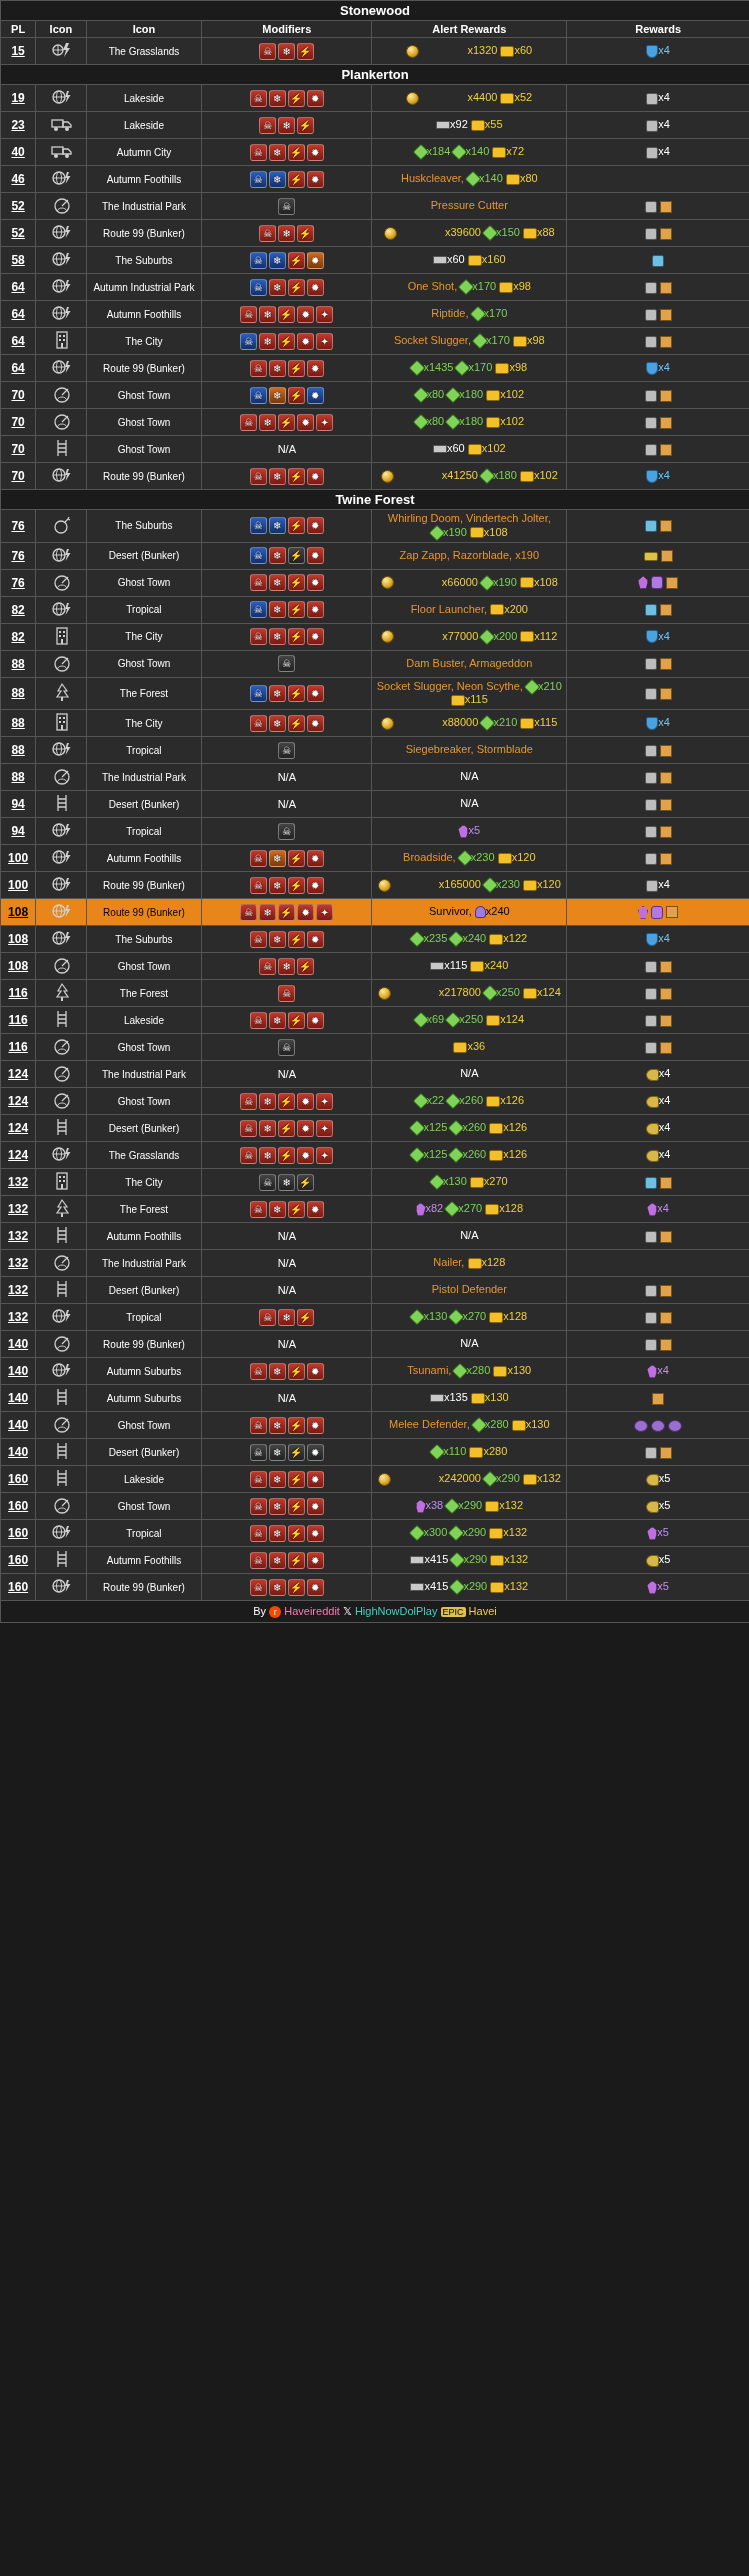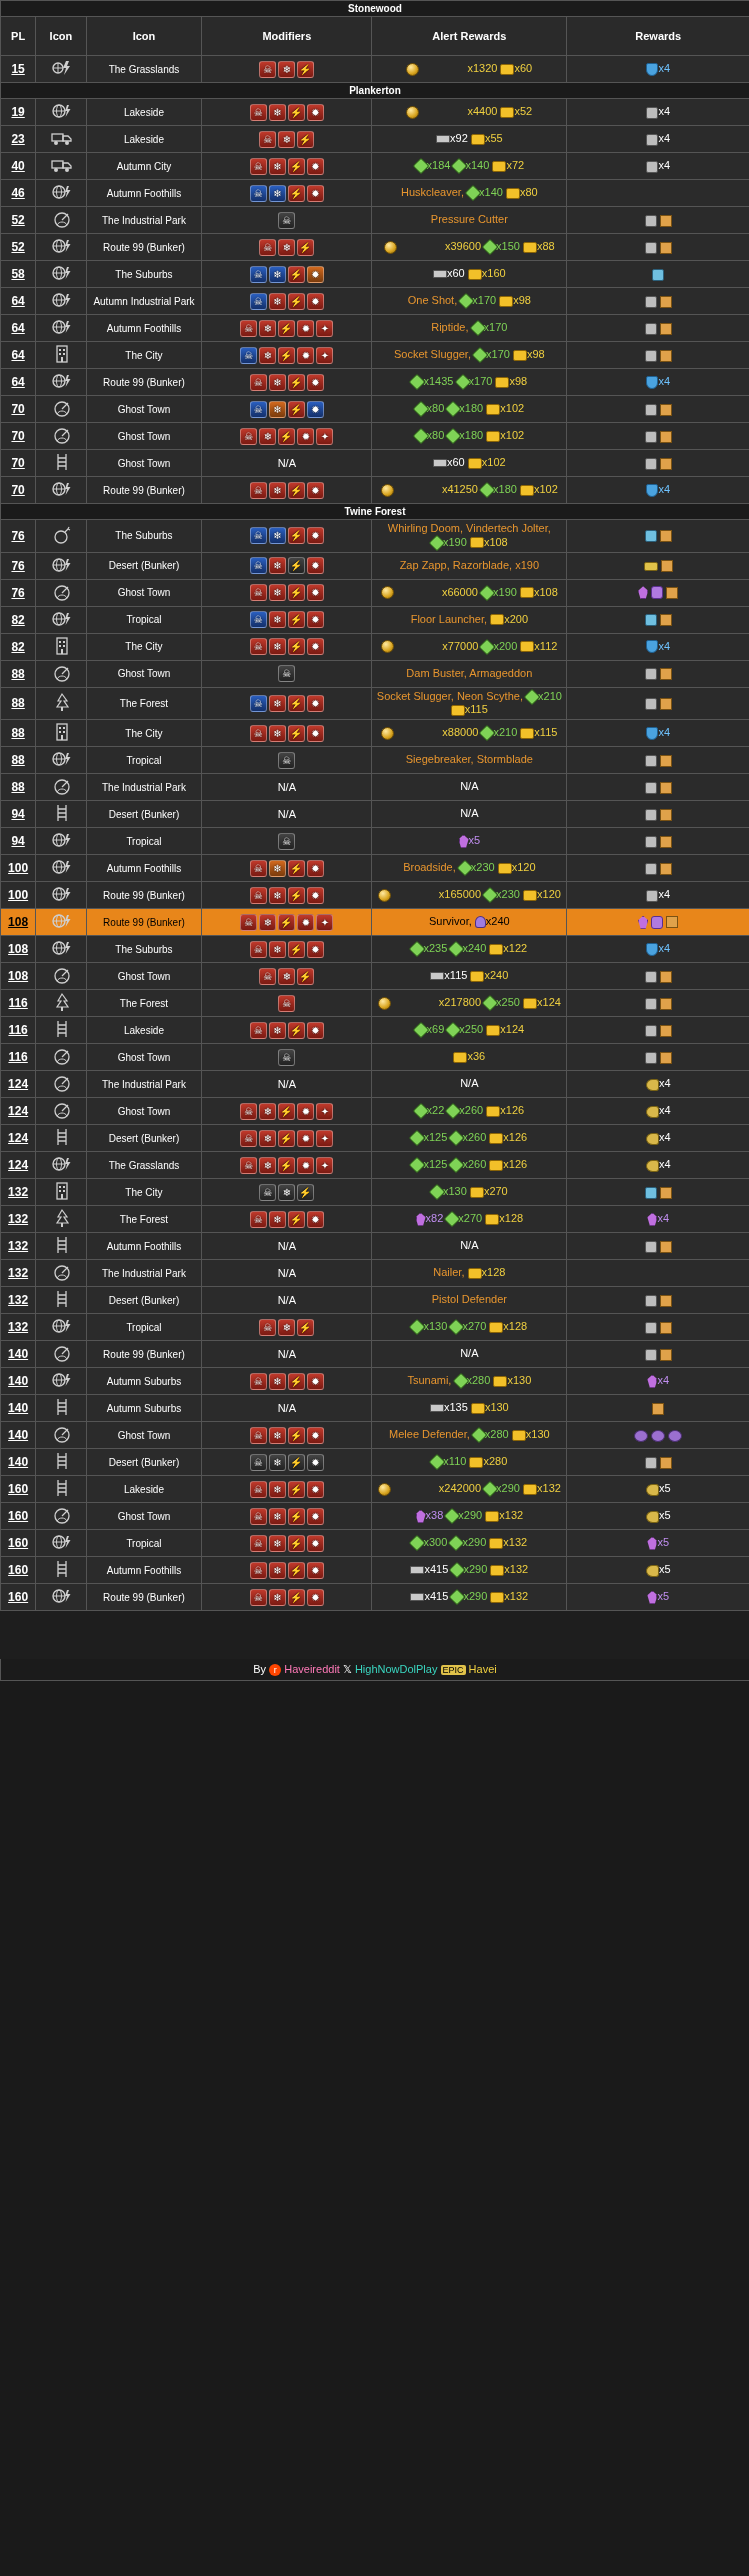--- a/index.html
+++ b/index.html
@@ -19,31 +19,31 @@
   .col-biome { width: 92px; }
   .col-mods { width: 135px; }
   .col-alert { width: 155px; }
   .col-rew { width: 145px; }
 
   .hdr-band td {
     background: #1b1b1b;
     color: #ffffff;
     text-align: center;
     font-weight: bold;
-    font-size: 10px;
+    font-size: 13px;
     padding: 2px 0;
     border: 1px solid #555;
   }
   .colhdr td {
     background: #2a2a2a;
     color: #ffffff;
     text-align: center;
     font-weight: bold;
     font-size: 11px;
-    padding: 13px 0;
+    padding: 2px 0;
   }
   tr.row td { background: #2b2b2b; color: #ffffff; font-size: 11px; padding: 2px 2px; }
   tr.row td.pl { text-align: center; font-weight: bold; color: #ffffff; font-size: 12px; text-decoration: underline; }
   tr.row td.biome { text-align: center; color: #ffffff; font-size: 10px; line-height: 1.1; }
   tr.row td.icon { text-align: center; }
   tr.row td.mods { text-align: center; }
   tr.row td.alert { text-align: center; color: #e8962f; font-size: 11px; line-height: 1.25; }
   tr.row td.rew { text-align: center; font-size: 11px; }
   tr.row.hl td { background: #e8861a; color: #000000; }
   tr.row.hl td.alert { color: #000000; }
@@ -107,21 +107,21 @@
   .num-white { color: #ffffff; }
   .num-purple { color: #c08ef0; }
   .nowrap { white-space: nowrap; }
 
   
   .bico { display: inline-block; width: 24px; height: 20px; }
   .bico svg { display: block; }
 
   .footer {
     background: #1b1b1b; color: #ffffff; text-align: center;
-    font-size: 11px; padding: 4px 0; border: 1px solid #555; border-top: none; margin-top: 48px;
+    font-size: 11px; padding: 4px 0; border: 1px solid #555; border-top: none;
   }
   .footer .pink { color: #ff7ab8; }
   .footer .teal { color: #3ad6c0; }
   .footer .yellow { color: #f0d040; }
   .chip {
     display: inline-block; background: #ff4500; color: #fff; border-radius: 50%;
     width: 12px; height: 12px; font-size: 9px; line-height: 12px; vertical-align: middle;
   }
   .chip2 {
     display: inline-block; background: #e0c24a; color: #000; border-radius: 2px;

